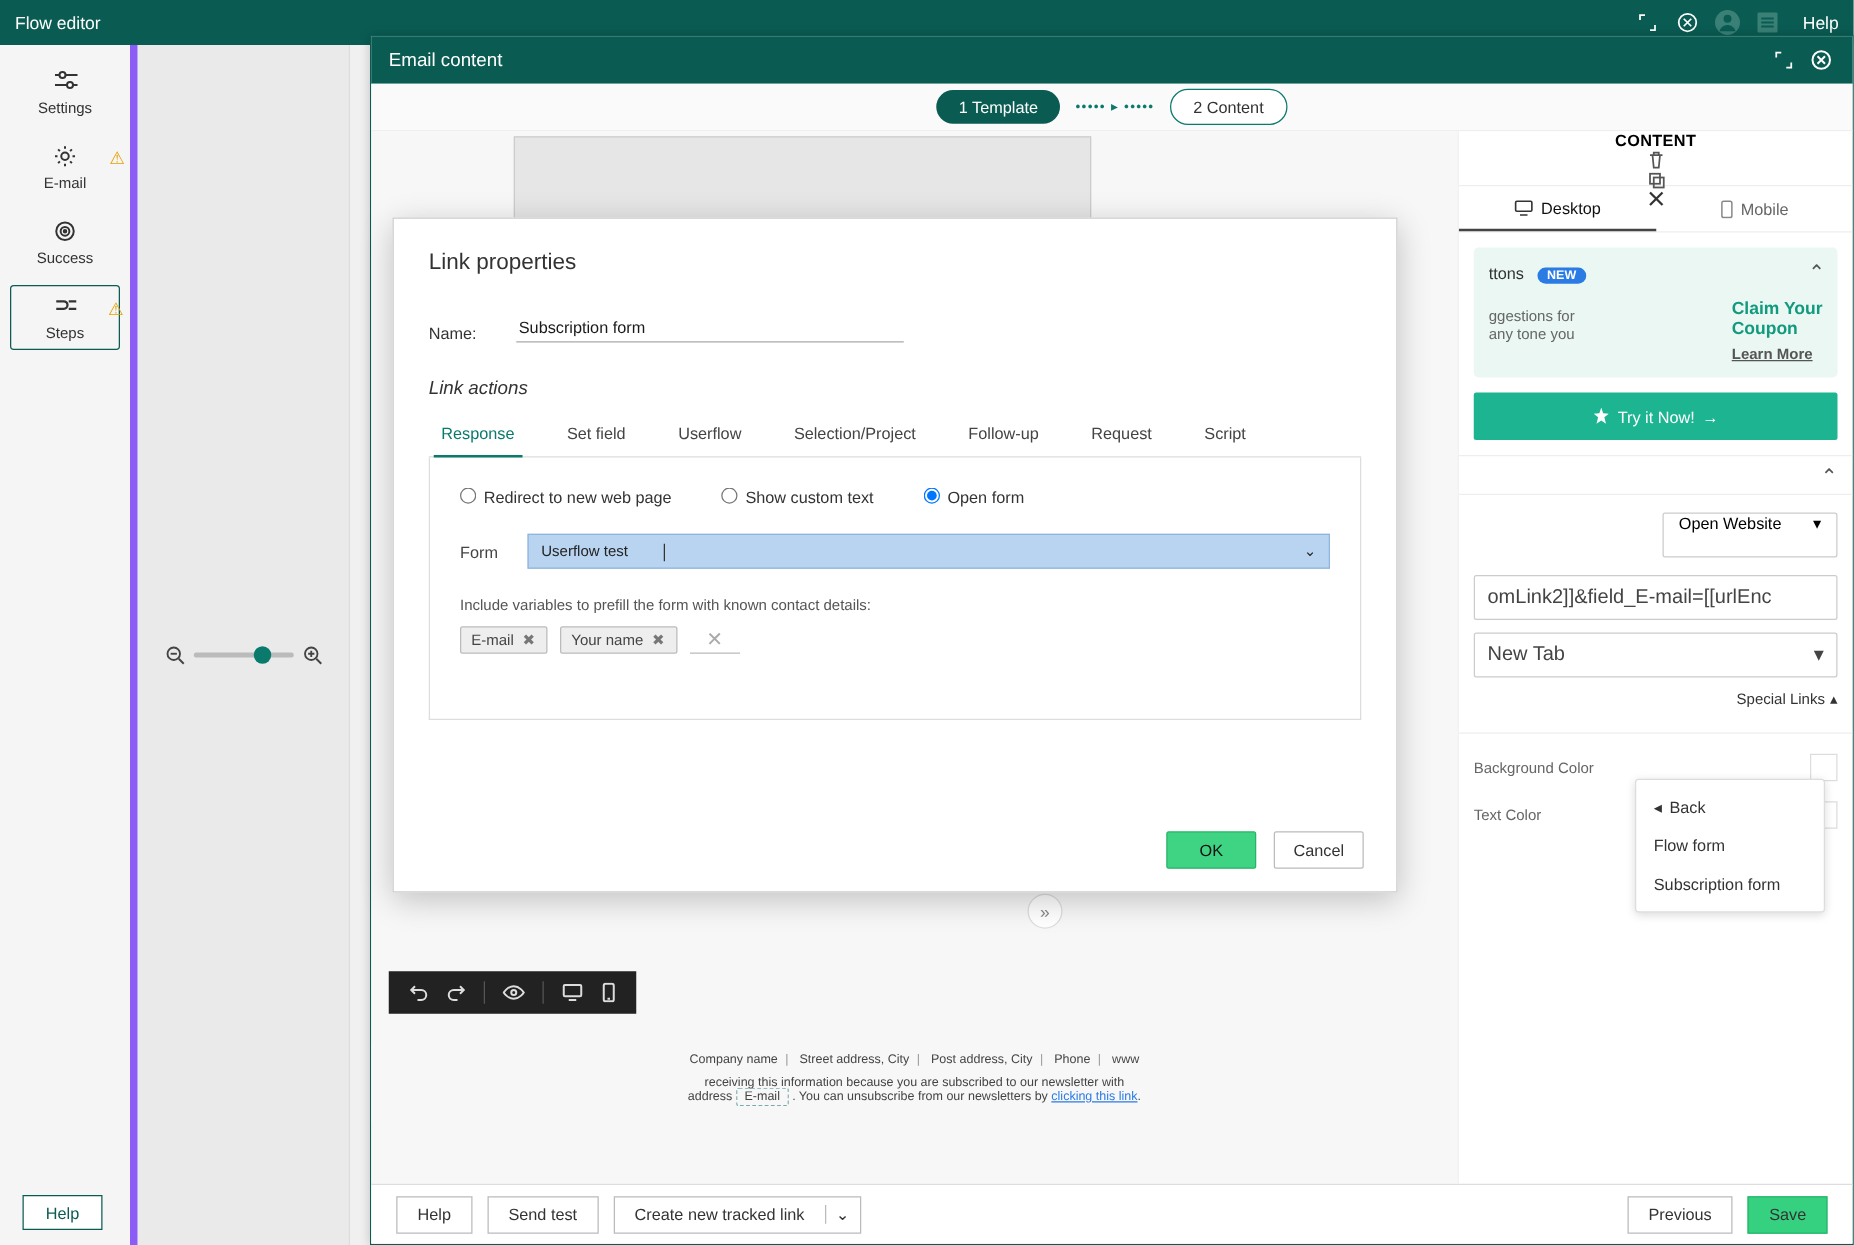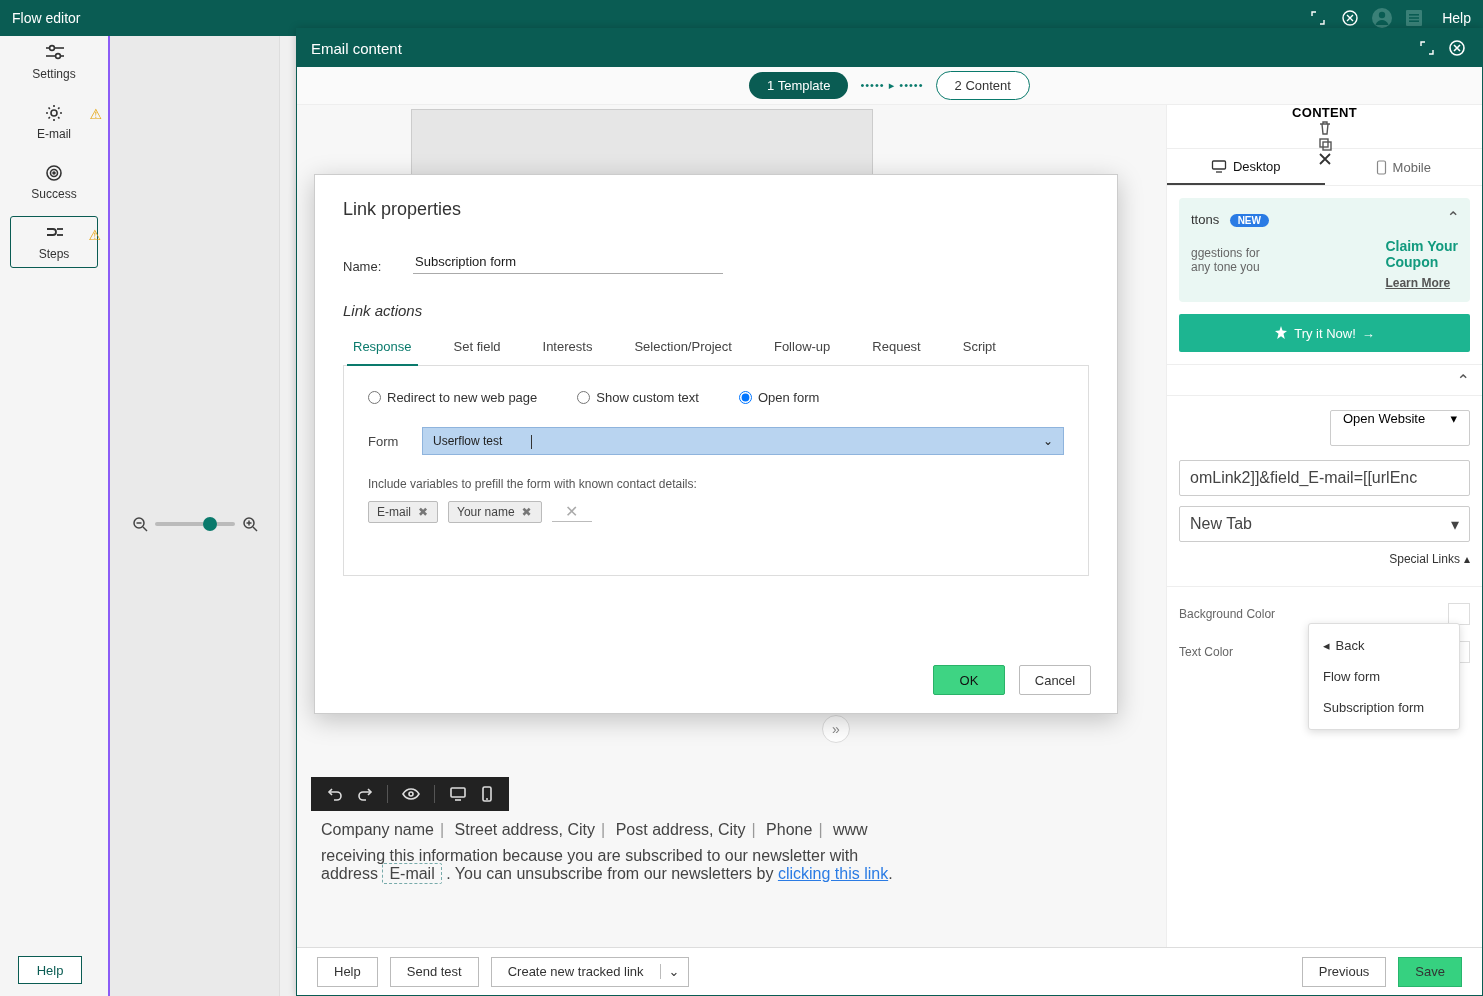--- a/index.html
+++ b/index.html
@@ -3,21 +3,21 @@
 <meta charset="utf-8">
 <style>
   * { box-sizing: border-box; margin: 0; padding: 0; font-family: -apple-system, BlinkMacSystemFont, "Segoe UI", Arial, sans-serif; }
   html, body { width: 1483px; height: 996px; overflow: hidden; background: #f0f0f0; }
   .topbar { height: 36px; background: #0a5c53; color: #fff; display: flex; align-items: center; padding: 0 12px; font-size: 14px; }
   .topbar-title { flex: 1; }
   .topbar-icons { display: flex; gap: 8px; align-items: center; }
   .topbar-icons .ticon { width: 24px; height: 24px; display: flex; align-items: center; justify-content: center; cursor: pointer; }
   .topbar-icons .help { font-size: 14px; margin-left: 8px; cursor: pointer; }
   .main-area { display: flex; height: calc(100% - 36px); }
-  .leftcol { width: 110px; background: #f5f5f5; border-right: 2px solid #8b5cf6; display: flex; flex-direction: column; align-items: center; position: relative; }
+  .leftcol { width: 110px; background: #f5f5f5; border-right: 6px solid #8b5cf6; display: flex; flex-direction: column; align-items: center; padding-top: 12px; position: relative; }
   .leftnav-item { width: 88px; height: 52px; display: flex; flex-direction: column; align-items: center; justify-content: center; font-size: 12px; color: #333; position: relative; border-radius: 3px; margin-bottom: 8px; cursor: pointer; }
   .leftnav-item.selected { border: 1px solid #0a5c53; }
   .leftnav-item .warn { position: absolute; right: -4px; top: 10px; color: #e6a000; font-size: 14px; }
   .leftnav-icon { width: 20px; height: 20px; margin-bottom: 4px; }
   .help-btn-bottom { position: absolute; bottom: 12px; left: 18px; width: 64px; height: 28px; border: 1px solid #0a5c53; color: #0a5c53; background:#fff; font-size: 13px; display:flex; align-items:center; justify-content:center; cursor:pointer;}
   .canvas-strip { width: 170px; background: #eaeaea; border-right: 1px solid #ddd; padding-top: 16px; display:flex; justify-content:center; }
   .zoom-ctl { display:flex; align-items:center; gap:6px; }
   .zoom-ctl .zicon { width:18px; height:18px; display:flex; align-items:center; justify-content:center; color:#444;}
   .zoom-ctl .track { width:80px; height:4px; background:#bbb; border-radius:2px; position:relative;}
   .zoom-ctl .handle { position:absolute; top:-5px; left:48px; width:14px; height:14px; border-radius:50%; background:#0a7a6c;}
@@ -57,21 +57,21 @@
   .sl-menu .mi.back { display:flex; align-items:center; gap:6px;}
   .bgcolor-row, .txtcolor-row { display:flex; align-items:center; padding:8px 12px; font-size:12px; color:#666; justify-content:space-between;}
   .swatch { width:22px; height:22px; border:1px solid #ddd; background:#fff;}
   .modal-footer { position:absolute; bottom:0; left:0; right:0; height:48px; background:#fff; border-top:1px solid #ddd; display:flex; align-items:center; padding:0 20px; gap:12px;}
   .mf-btn { height:30px; padding:0 16px; border:1px solid #bbb; background:#fff; font-size:13px; color:#333; cursor:pointer; display:flex; align-items:center; justify-content:center;}
   .mf-btn.split { padding:0; display:flex;}
   .mf-btn.split .main { padding:0 16px; display:flex; align-items:center;}
   .mf-btn.split .dd { width:28px; border-left:1px solid #bbb; display:flex; align-items:center; justify-content:center;}
   .mf-spacer { flex:1;}
   .mf-btn.save { background:#36d180; border-color:#28b56d;}
-  .footer-text-area { position:absolute; left:0; right:316px; bottom:48px; padding:8px 24px 16px; font-size:16px; color:#444; text-align:left; background:#f7f7f7;}
+  .footer-text-area { position:absolute; left:0; right:316px; bottom:48px; padding:8px 24px 16px; font-size:10px; color:#444; text-align:center; background:#f7f7f7;}
   .footer-text-area .row1 span.sep { margin:0 6px; color:#999;}
   .footer-text-area .row2 { margin-top:8px;}
   .footer-text-area .pill { border:1px dashed #7aa; padding:1px 6px; border-radius:2px;}
   .footer-text-area a { color:#2a7be4; text-decoration:underline;}
   .preview-toolbar { position:absolute; left:0; bottom:48px; transform:translateY(-60px); height:34px; background:#222; display:flex; align-items:center; gap:14px; padding:0 16px; color:#ddd;}
   .preview-toolbar { left:14px; bottom:120px;}
   .preview-toolbar .ptdiv { width:1px; height:18px; background:#555;}
   .expand-handle { position:absolute; right:316px; top:610px; width:28px; height:28px; border:1px solid #ddd; border-radius:50%; background:#fff; display:flex; align-items:center; justify-content:center; color:#888; font-size:14px; z-index:5;}
 
   
@@ -79,21 +79,21 @@
   .dialog h2 { font-size:18px; font-weight:400; color:#333; margin-bottom:30px;}
   .dlg-row { display:flex; align-items:flex-end; gap:20px; margin-bottom:28px;}
   .dlg-row label { font-size:13px; color:#333; width:50px;}
   .dlg-row .txt { flex:0 0 310px; border:none; border-bottom:1px solid #aaa; font-size:13px; padding:4px 2px; color:#1a1a1a; outline:none;}
   .dlg-sect { font-size:15px; color:#333; margin:16px 0 10px;font-style:italic;}
   .tabs { display:flex; gap:30px; border-bottom:1px solid #ddd; font-size:13px; color:#444; padding:0 4px;}
   .tabs .t { padding:10px 6px; cursor:pointer;}
   .tabs .t.active { color:#0a7a6c; border-bottom:2px solid #0a7a6c; margin-bottom:-1px;}
   .tabpane { border:1px solid #ddd; border-top:none; padding:24px 24px 28px; min-height:210px;}
   .radios { display:flex; gap:40px; font-size:13px; color:#333;}
-  .radios label { display:flex; align-items:center; gap:6px; cursor:pointer;}
+  .radios label { display:flex; align-items:flex-start; gap:6px; cursor:pointer;}
   .form-row { display:flex; align-items:center; gap:14px; margin-top:22px;}
   .form-row .lbl { font-size:13px; color:#444; width:40px;}
   .form-row .dd { flex:1; height:28px; background:#b9d4f0; border:1px solid #8fb4dd; display:flex; align-items:center; justify-content:space-between; padding:0 10px; font-size:12px; color:#222; position:relative;}
   .help-line { font-size:12px; color:#555; margin-top:22px;}
   .chips { display:flex; gap:10px; margin-top:10px; align-items:center;}
   .chip { display:flex; align-items:center; gap:6px; border:1px solid #bbb; background:#eee; padding:3px 8px; font-size:12px; color:#444; border-radius:2px;}
   .chip .xi { width:12px; height:12px; display:inline-flex; align-items:center; justify-content:center; color:#777; }
   .addfield { border:none; border-bottom:1px solid #bbb; width:40px; color:#aaa; display:flex; align-items:center; justify-content:center;}
   .dlg-footer { position:absolute; bottom:18px; right:26px; display:flex; gap:14px;}
   .dlg-footer .b { height:30px; width:72px; font-size:13px; display:flex; align-items:center; justify-content:center; cursor:pointer; border-radius:2px;}
@@ -411,21 +411,21 @@
 <div class="dialog">
   <h2>Link properties</h2>
   <div class="dlg-row">
     <label>Name:</label>
     <input class="txt" type="text" value="Subscription form" style="">
   </div>
   <div class="dlg-sect">Link actions</div>
   <div class="tabs">
     <div class="t active">Response</div>
     <div class="t">Set field</div>
-    <div class="t">Interests</div>
+    <div class="t">Userflow</div>
     <div class="t">Selection/Project</div>
     <div class="t">Follow-up</div>
     <div class="t">Request</div>
     <div class="t">Script</div>
   </div>
   <div class="tabpane">
     <div class="radios">
       <label>
           <input type="radio" name="resp" style=""> 
           <span>Redirect to new web page</span>

